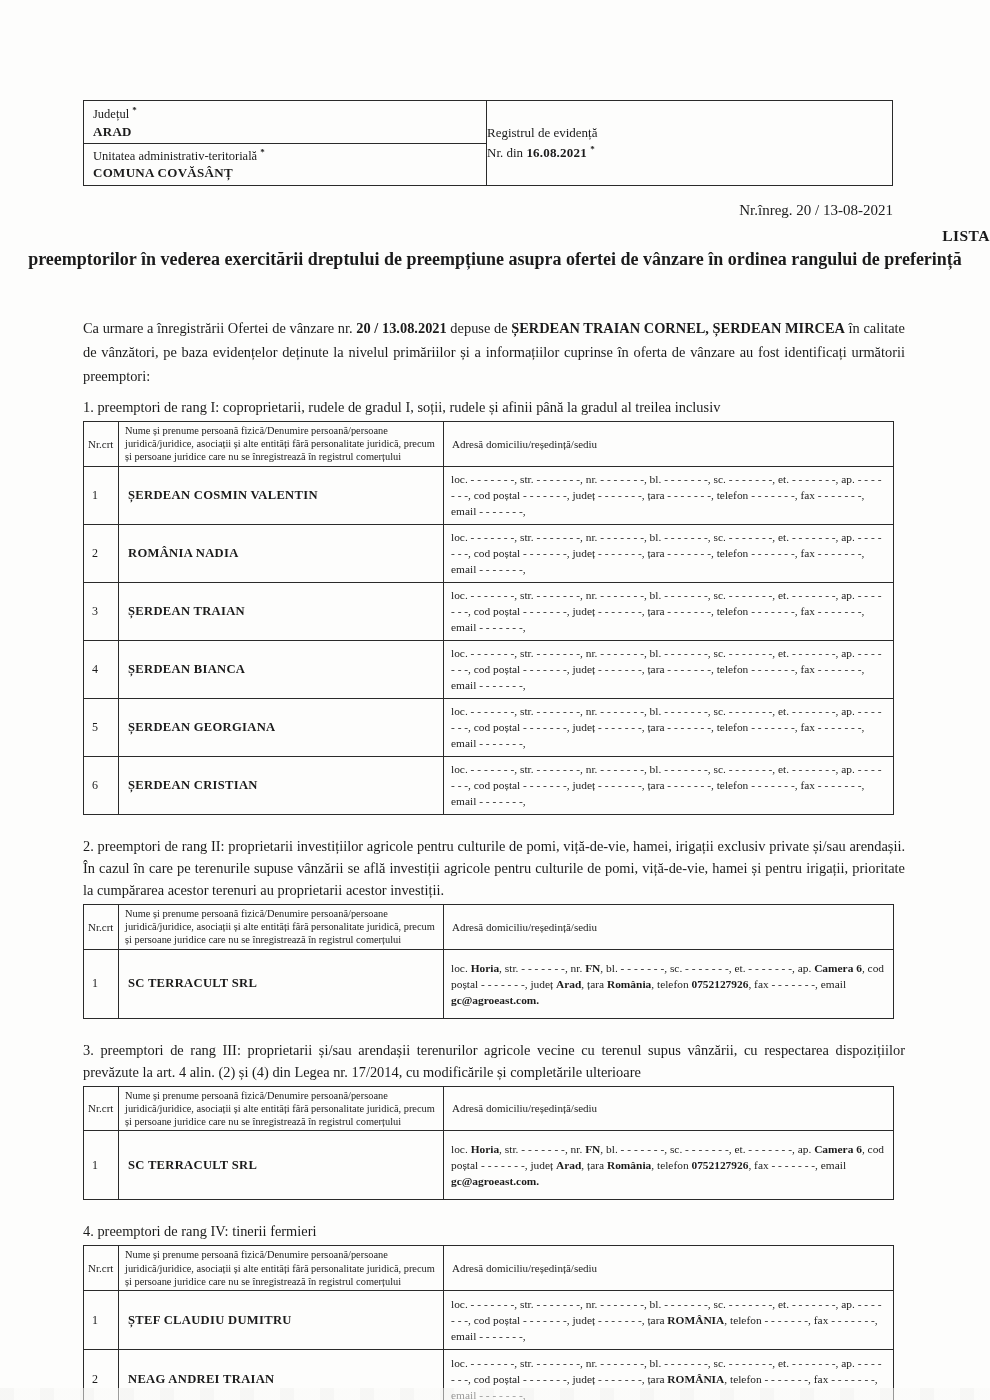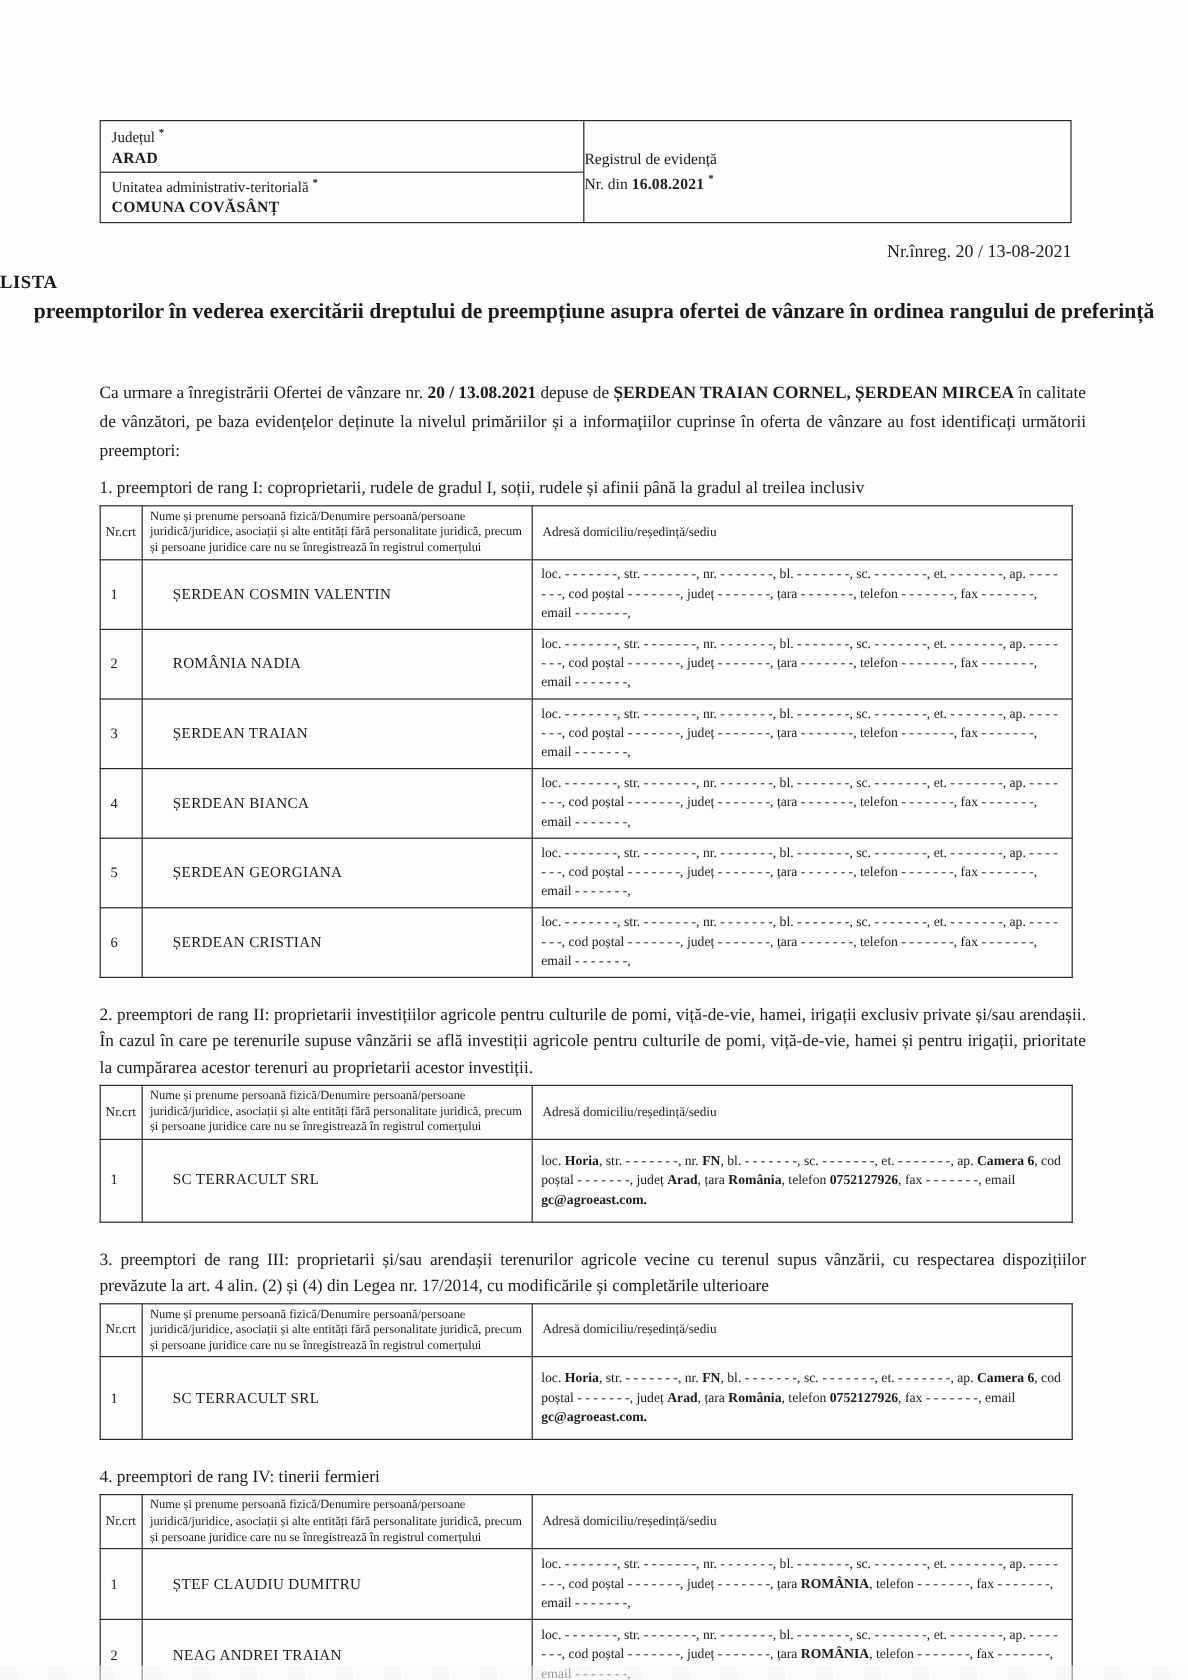--- a/index.html
+++ b/index.html
@@ -18,42 +18,42 @@
   .header-cell.second{border-top:1.6px solid #2a2a2a;padding:3px 9px;}
   .hdr-label{font-size:12.5px;}
   .hdr-label sup{font-size:9px;font-weight:bold;}
   .hdr-value{font-weight:bold;font-size:13px;letter-spacing:.3px;}
   .header-right{flex:1;display:flex;flex-direction:column;justify-content:center;font-size:13px;line-height:1.5;}
   .header-right sup{font-size:9px;font-weight:bold;}
   .header-right b{letter-spacing:.2px;}
 
   .reg-number{margin:16px 97px 0 0;text-align:right;font-size:15px;}
 
-  .doc-title{margin-top:8px;text-align:left;font-weight:bold;font-size:15.5px;letter-spacing:.5px;}
+  .doc-title{margin-top:8px;text-align:right;font-weight:bold;font-size:15.5px;letter-spacing:.5px;}
   .doc-subtitle{margin-top:4px;text-align:center;font-weight:bold;font-size:18px;}
 
   .content{margin:0 85px 0 83px;}
   .intro{margin:46px 0 0 0;text-align:justify;font-size:14.4px;line-height:24px;}
   .seg-bold{font-weight:bold;}
 
   .section-heading{margin:8px 0 3px 0;font-size:14.4px;line-height:22px;text-align:justify;}
   .section-heading.tight{margin-top:20px;}
 
   table.ptable{border-collapse:collapse;width:810px;table-layout:fixed;}
   .ptable col.c1{width:35px;}
   .ptable col.c2{width:325px;}
   .ptable col.c3{width:450px;}
   .ptable th,.ptable td{border:1.6px solid #2a2a2a;vertical-align:middle;}
   .ptable th{font-weight:normal;text-align:left;}
   .th-nr{font-size:11px;padding:2px 2px 2px 4px;}
   .th-name{font-size:10.4px;line-height:1.28;padding:2px 6px;text-align:justify;}
   .th-addr{font-size:11px;padding:2px 8px;}
   .ptable thead th{height:36px;}
   .td-nr{font-size:12px;padding-left:8px;}
-  .td-name{font-weight:normal;font-size:12.6px;letter-spacing:.3px;padding-left:25px;}
+  .td-name{font-weight:bold;font-size:12.6px;letter-spacing:.3px;padding-left:9px;}
   .td-addr{font-size:11.4px;line-height:16px;padding:4px 7px;}
   table.t1 tbody td{height:49px;}
   table.t23 tbody td{height:60px;}
   table.t4 tbody td{height:50px;}
 
   .scan-noise{
     position:absolute;left:0;bottom:0;width:990px;height:12px;
     background:repeating-linear-gradient(90deg,#f1f1ef 0 14px,#fafaf8 14px 40px);
     opacity:.55;
   }

